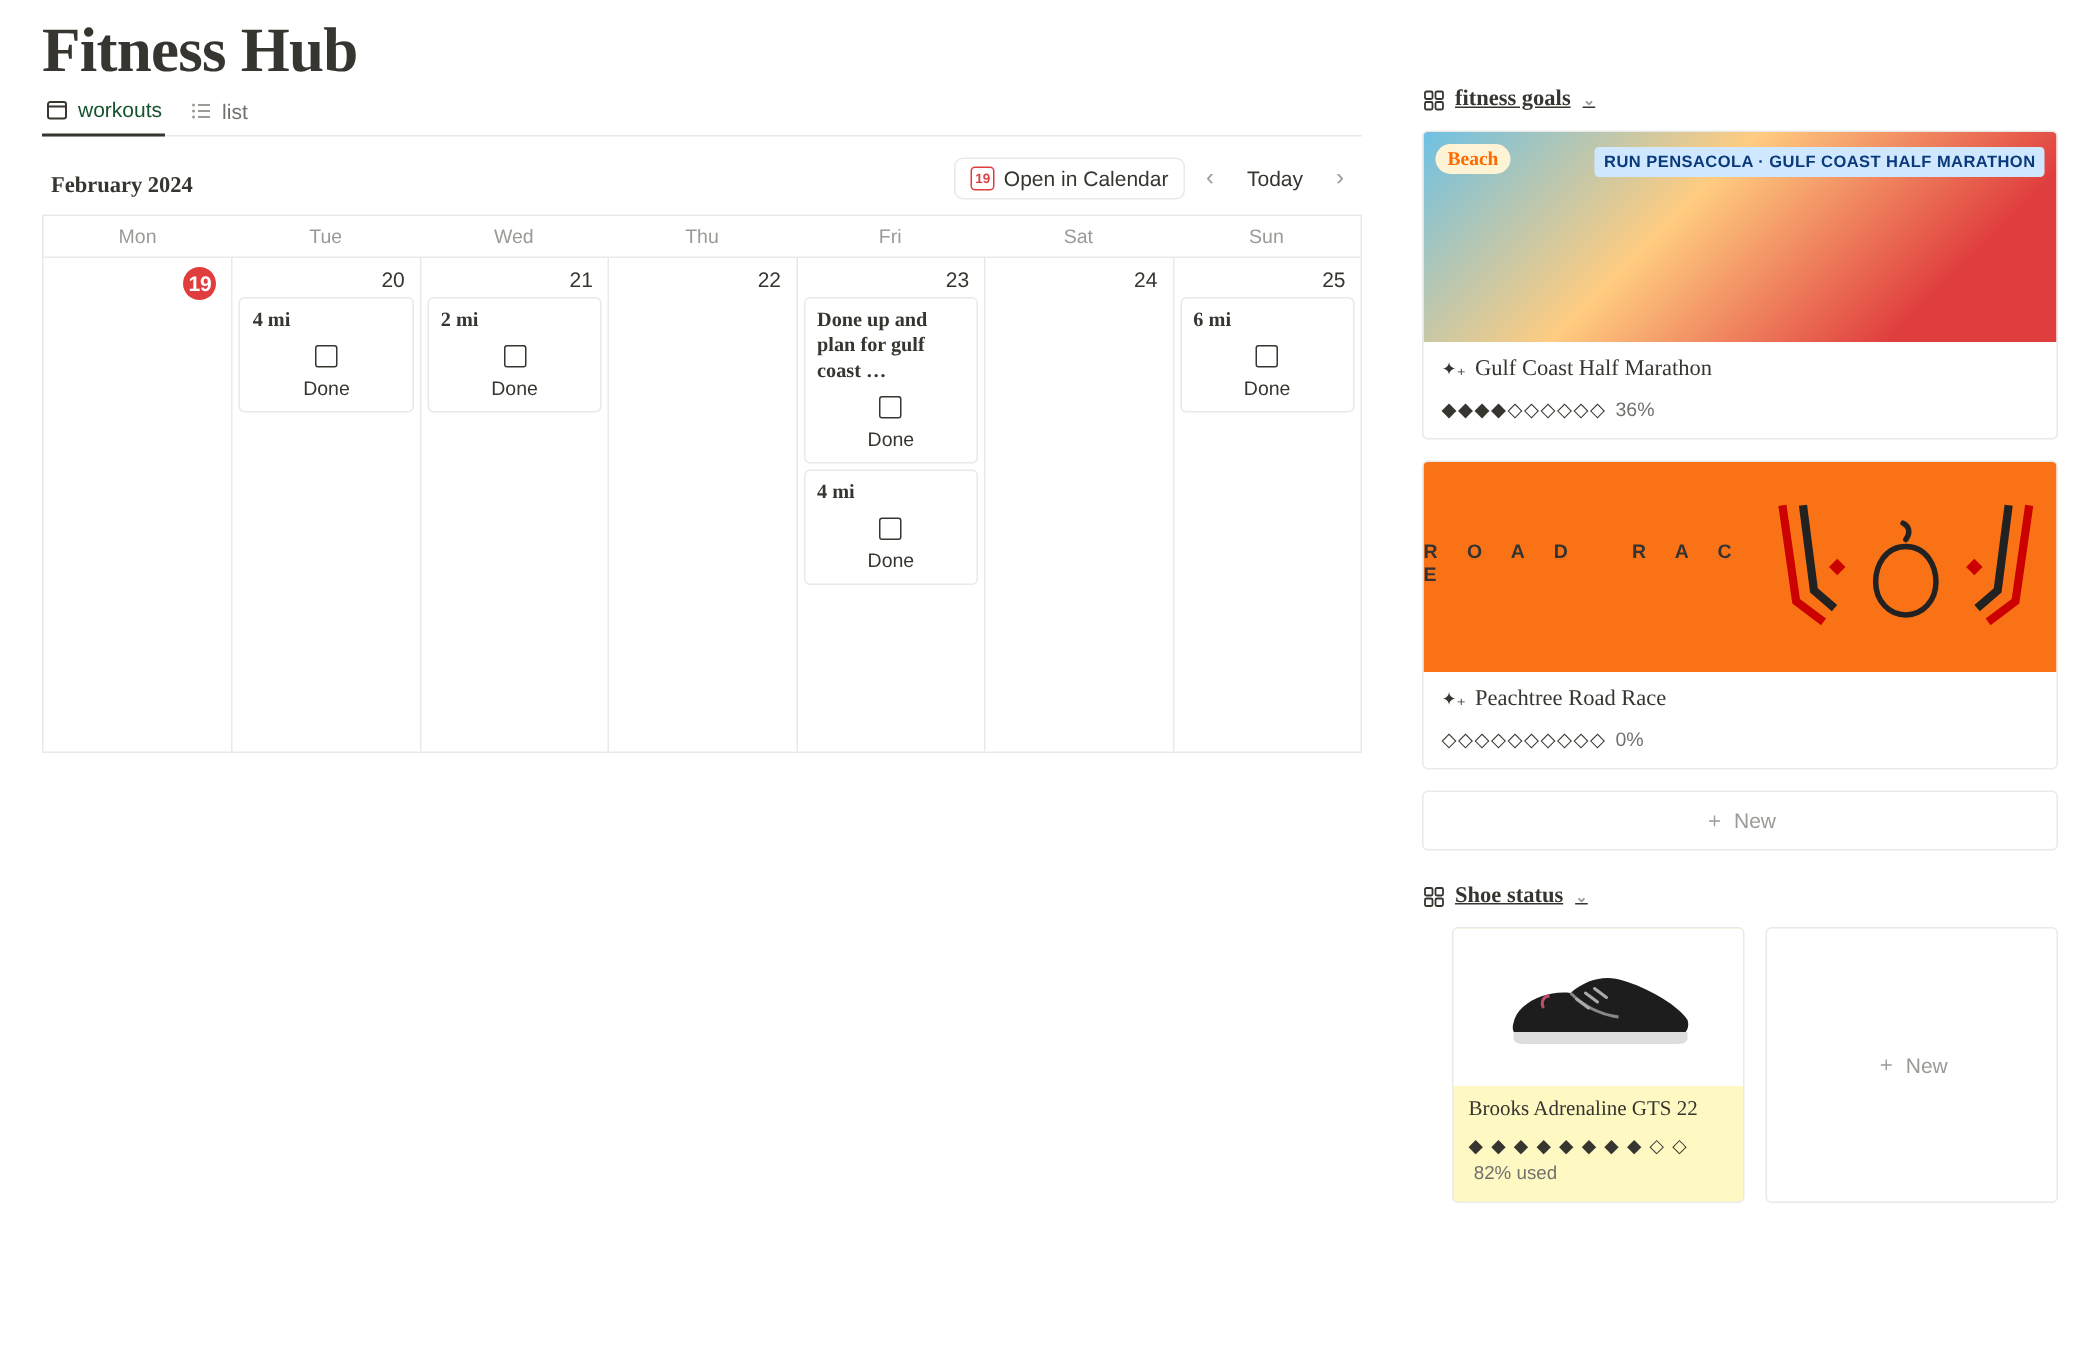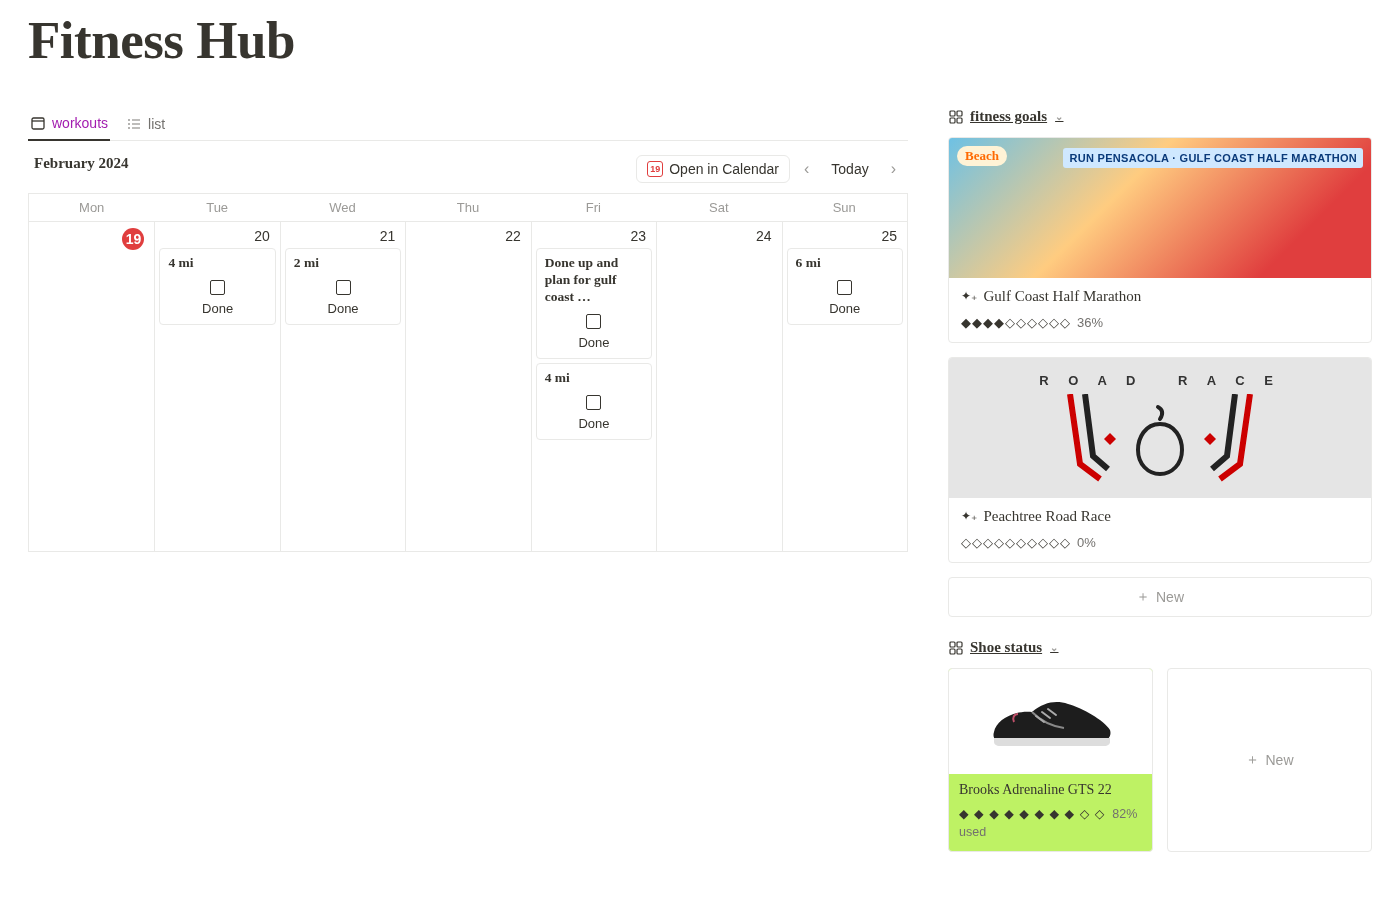--- a/index.html
+++ b/index.html
@@ -3,23 +3,22 @@
 <meta charset="utf-8">
 <style>
   * { margin: 0; padding: 0; box-sizing: border-box; }
   body {
     font-family: ui-serif, Georgia, "Times New Roman", serif;
     color: #37352f;
     background: #fff;
     padding: 10px 28px;
   }
   h1.page-title {
-    font-size: 53px;
+    font-size: 42px;
     font-weight: 700;
-    margin-bottom: 38px;
     letter-spacing: -0.5px;
   }
   .columns { display: flex; gap: 40px; }
   .left-col { flex: 0 0 880px; }
   .right-col { flex: 1; min-width: 0; }
 
   
   .tabs {
     display: flex;
     gap: 14px;
@@ -29,29 +28,29 @@
   .tab {
     display: flex; align-items: center; gap: 6px;
     padding: 6px 2px 8px 2px;
     font-size: 14px;
     color: #73716e;
     cursor: pointer;
     position: relative;
     top: 1px;
   }
   .tab.active {
-    color: #a21caf;
+    color: #14532d;
     border-bottom: 2px solid #37352f;
     align-items: center;
   }
   .tab .ic { width: 16px; height: 16px; display:flex; align-items:center; justify-content:center; }
 
   
   .cal-header {
-    display: flex; align-items: flex-start; justify-content: space-between;
+    display: flex; align-items: flex-end; justify-content: space-between;
     padding: 14px 6px 10px 6px;
     font-family: -apple-system, BlinkMacSystemFont, "Segoe UI", Helvetica, Arial, sans-serif;
   }
   .cal-month { font-weight: 700; font-size: 15px; font-family: ui-serif, Georgia, serif; }
   .cal-controls { display: flex; align-items: center; gap: 8px; }
   .btn-outline {
     display: flex; align-items: center; gap: 6px;
     border: 1px solid #e9e9e7; border-radius: 6px;
     padding: 5px 10px; font-size: 14px; color: #37352f;
     cursor: pointer; background: #fff;
@@ -146,21 +145,21 @@
     text-align: center; padding: 10px 0; color:#9b9a97;
     font-size: 14px; cursor: pointer;
     font-family: -apple-system, sans-serif;
     margin-bottom: 22px;
     display:flex; align-items:center; justify-content:center; gap:6px;
   }
 
   .shoe-grid { display:flex; gap:14px; }
   .shoe-card {
     flex:1; border:1px solid #e9e9e7; border-radius:4px;
-    overflow:hidden; background:#bef264; cursor:pointer;
+    overflow:hidden; background:#fef9c3; cursor:pointer;margin-left:20px;
   }
   .shoe-cover {
     height:105px; background:#fff; display:flex;
     align-items:center; justify-content:center;
   }
   .shoe-body { padding: 8px 10px 10px 10px; }
   .shoe-title { font-family: ui-serif, Georgia, serif; font-size: 14px; margin-bottom:8px; }
   .shoe-prog { font-size: 12.5px; color:#73716e; font-family:-apple-system,sans-serif; line-height:1.4; }
   .new-shoe {
     flex:1; border:1px solid #e9e9e7; border-radius:4px;
@@ -183,21 +182,21 @@
     letter-spacing:0.3px;
   }
   .cover-marathon::before {
     content:"Beach";
     position:absolute; top:8px; left:8px;
     font-family: cursive; font-weight:700;
     color:#ff6a00; background:#fff3d6; padding:2px 8px;
     border-radius:10px; font-size:13px;
   }
   .cover-peachtree {
-    background:#e5e5e5; display:flex; flex-direction:column;
+    background:#f97316; display:flex; flex-direction:row;
     align-items:center; justify-content:center;
     position:relative;
   }
   .peach-title {
     font-family:-apple-system,sans-serif; letter-spacing:8px;
     font-size:13px; font-weight:700; color:#333; margin-bottom:6px;
   }
   .peach-svg { width:220px; height:90px; }
 
   .shoe-svg { width:130px; height:60px; }

